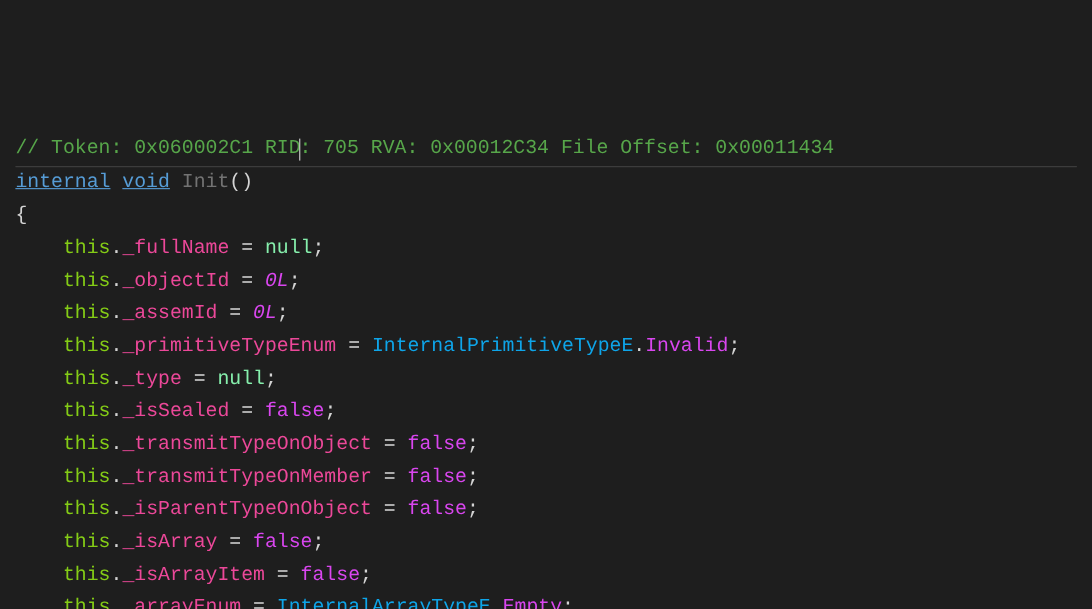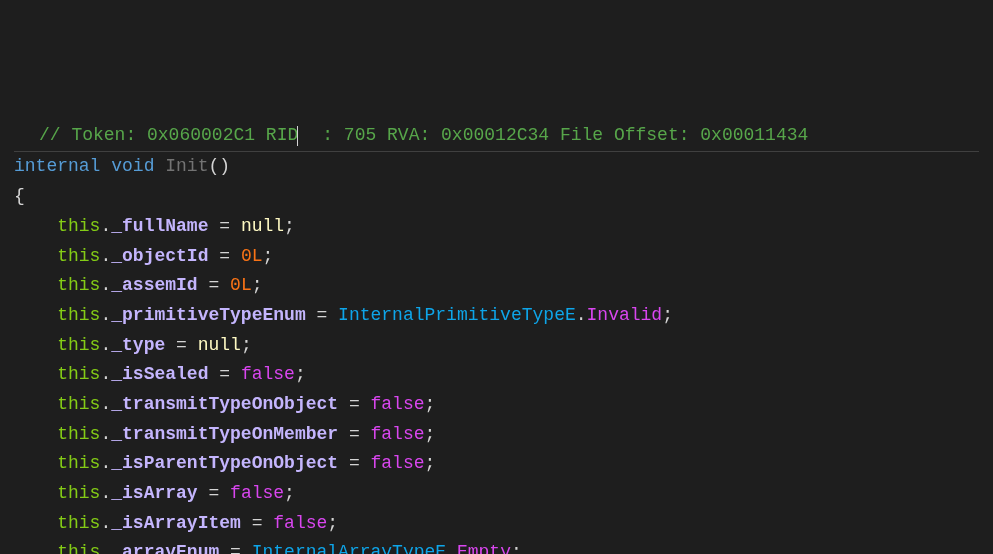--- a/index.html
+++ b/index.html
@@ -12,29 +12,29 @@
     font-family: Consolas, 'Courier New', monospace;
     font-size: 18px;
     line-height: 1.65;
     color: #d4d4d4;
     width: 993px;
     height: 554px;
     overflow: hidden;
     padding: 2px 14px;
     white-space: pre;
   }
-  .comment { color: #57a64a; margin-left: 25px; }
-  .keyword { color: #569cd6; }
+  .comment { color: #57a64a; }
+  .keyword { color: #569cd6; text-decoration: underline; }
   .method-name { color: #737373; }
   .punct { color: #d4d4d4; }
   .paren { color: #d4d4d4; }
   .this-kw { color: #84cc16; }
-  .field { color: #c4b5fd; font-weight: bold; }
-  .null-kw { color: #fef9c3; }
-  .number { color: #f97316; }
+  .field { color: #ec4899; }
+  .null-kw { color: #86efac; }
+  .number { color: #d946ef; font-style: italic; }
   .type { color: #0ea5e9; }
   .enum-member { color: #d946ef; }
   .bool { color: #d946ef; }
   .dot { color: #d4d4d4; }
   .divider {
     border-top: 1px solid #404040;
     margin: 1px 0 0 0;
   }
   .caret {
     display: inline-block;

